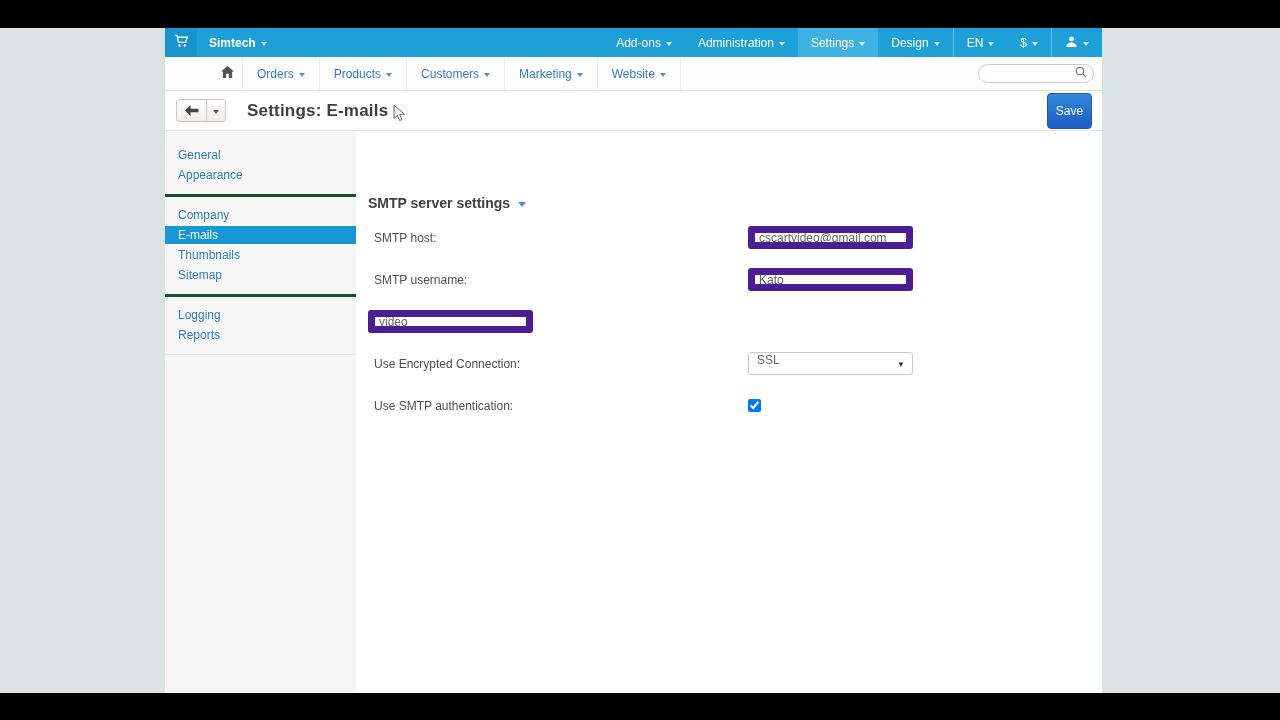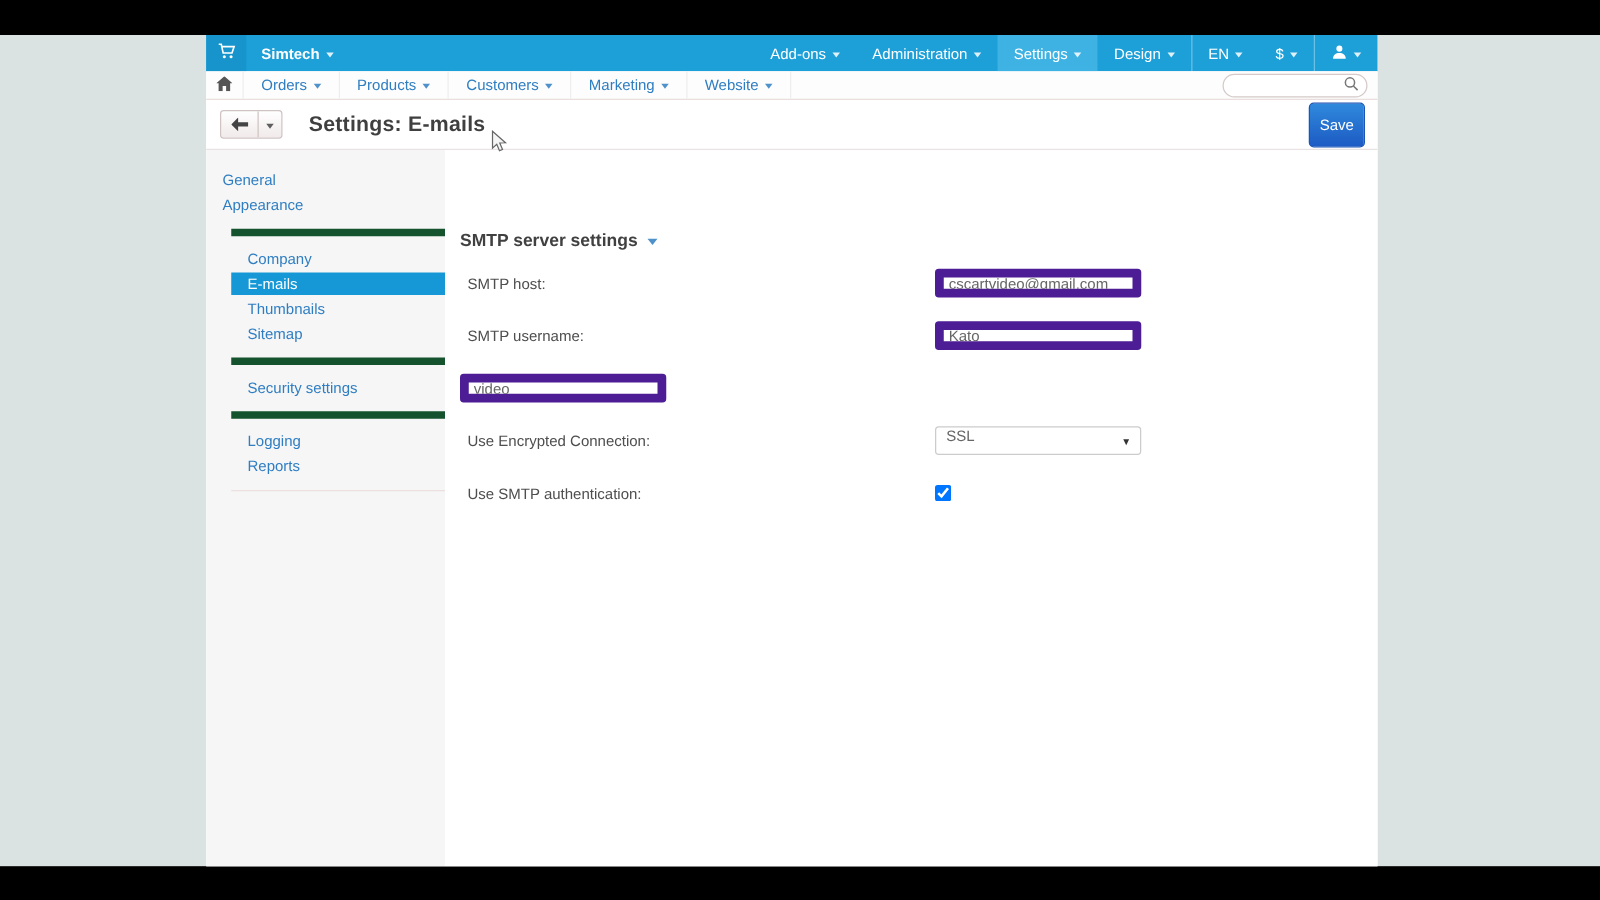--- a/index.html
+++ b/index.html
@@ -27,22 +27,22 @@
   .top-menu { display:flex; align-items:stretch; }
   .top-item { display:flex; align-items:center; padding:0 13px; cursor:pointer;
               white-space:nowrap; }
   .top-item.active { background:#3eb2e3; }
   .top-sep { width:1px; background:rgba(255,255,255,.35); margin:0; }
   .caret { display:inline-block; width:0; height:0; margin-left:5px;
            border-left:3.5px solid transparent; border-right:3.5px solid transparent;
            border-top:4px solid currentColor; opacity:.85; position:relative; top:1px; }
 
   
-  .nav2 { height:23px; background:#fdfdfd; border-bottom:1px solid #eadede;
-          display:flex; align-items:stretch; flex:0 0 auto; }
+  .nav2 { height:34px; background:#fdfdfd; border-bottom:1px solid #eadede;
+          display:flex; align-items:stretch; flex:0 0 auto;padding-left:48px; }
   .home-btn { width:30px; display:flex; align-items:center; justify-content:center;
               border-right:1px solid #eee; cursor:pointer; color:#555; }
   .nav-item { display:flex; align-items:center; padding:0 14px; color:#2f7ec2;
               border-right:1px solid #eee; cursor:pointer; white-space:nowrap; }
   .nav-item .caret { color:#2f7ec2; }
   .nav2-spacer { flex:1; }
   .searchwrap { display:flex; align-items:center; padding-right:8px; }
   .search-pill { width:116px; height:19px; border:1px solid #d5c9c9; border-radius:10px;
                  background:#fff; display:flex; align-items:center; padding:0 6px 0 10px; }
   .search-pill input { border:none; outline:none; flex:1; width:80px; font-size:11px;
@@ -62,21 +62,21 @@
                 letter-spacing:.2px; }
   .title-spacer { flex:1; }
   .save-btn { width:45px; height:36px; border:1px solid #1b55b8; border-radius:4px;
               background:linear-gradient(#2f89dc,#1d5bc4); color:#fff; font-size:12px;
               font-family:"Liberation Sans", sans-serif; cursor:pointer; }
 
   
   .content { flex:1; display:flex; min-height:0; }
   .sidebar { width:191px; background:#f6f6f6; flex:0 0 auto; padding-top:14px; }
   .sb-group { padding:0 0 9px 0; }
-  .sb-group + .sb-group { border-top:6px solid #14532d; padding-top:8px;margin-left:20px; }
+  .sb-group + .sb-group { border-top:3px solid #14532d; padding-top:8px; }
   .sb-group.last { border-bottom:1px solid #ecdfdf; }
   .sb-item { height:20px; line-height:20px; padding-left:13px; color:#2f7ec2;
              cursor:pointer; white-space:nowrap; }
   .sb-item.active { background:#1697d6; color:#fff; height:18px; line-height:18px;
                     margin:1px 0; }
 
   .main { flex:1; background:#fff; padding:24px 0 0 12px; }
   .section-head { display:flex; align-items:center; margin-left:0;margin-top:40px; }
   .section-title { font-size:14px; font-weight:bold; color:#414141; }
   .section-head .caret { color:#2f7ec2; margin-left:8px; border-top-width:5px;
@@ -226,23 +226,20 @@
         <div class="sb-group">
           <div class="sb-item">General</div>
           <div class="sb-item">Appearance</div>
         </div>
         <div class="sb-group">
           <div class="sb-item">Company</div>
           <div class="sb-item active">E-mails</div>
           <div class="sb-item">Thumbnails</div>
           <div class="sb-item">Sitemap</div>
         </div>
-        <div class="sb-group">
-          <div class="sb-item">Security settings</div>
-        </div>
         <div class="sb-group last">
           <div class="sb-item">Logging</div>
           <div class="sb-item">Reports</div>
         </div>
       </div>
 
       <div class="main">
         <div class="section-head">
           <span class="section-title">SMTP server settings</span>
           <span class="caret"></span>

